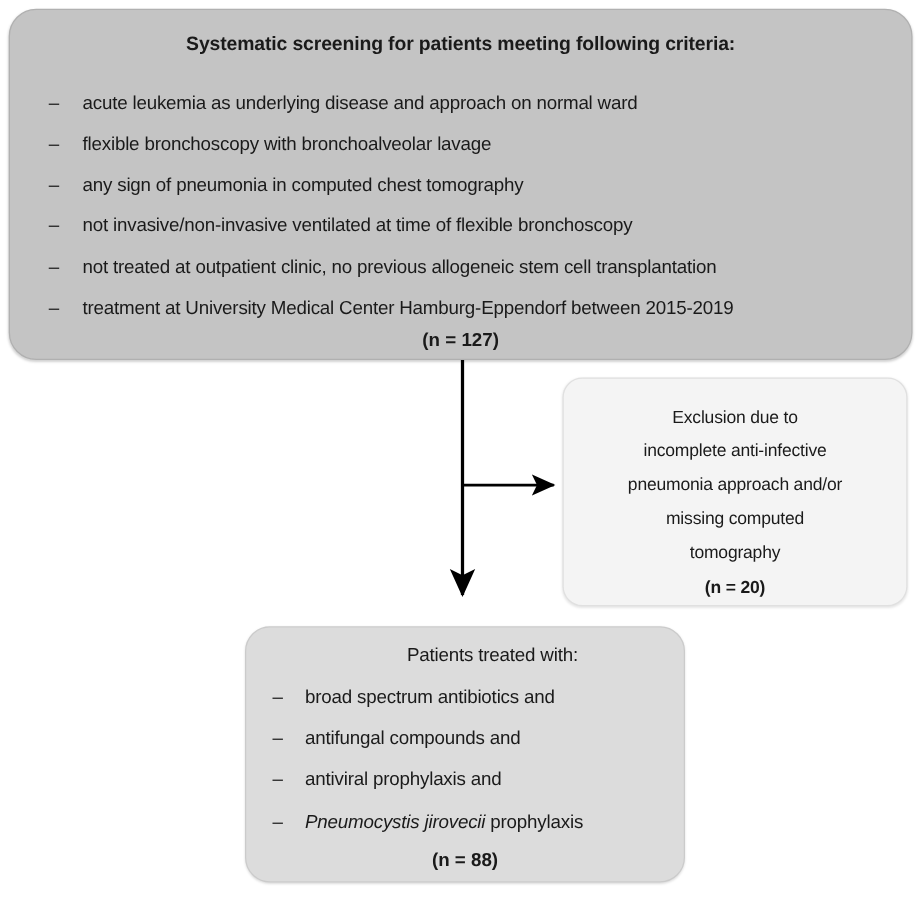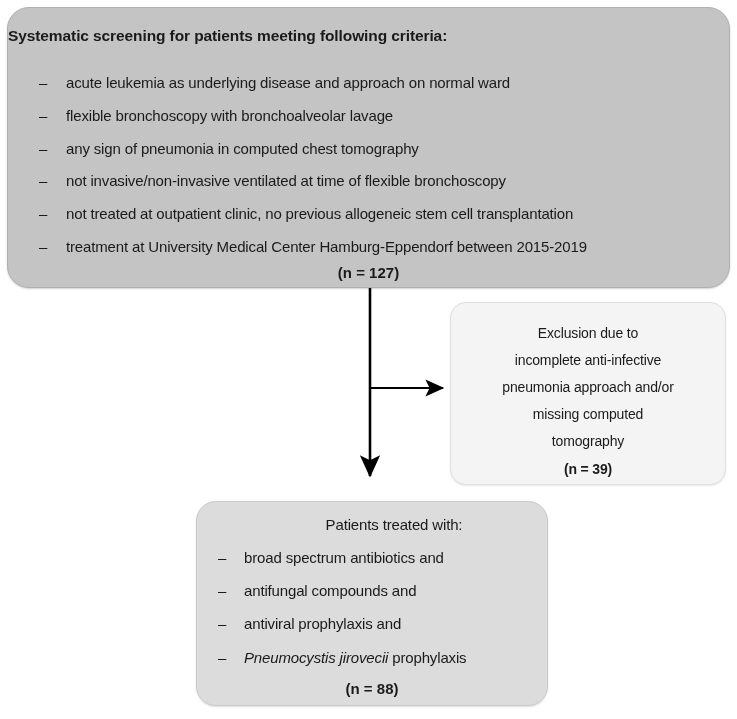--- a/index.html
+++ b/index.html
@@ -62,21 +62,21 @@
     border-radius: 20px;
     box-shadow: 0 1px 2px rgba(0,0,0,0.14);
   }
 
   
   .screening-title {
     position: absolute;
     left: 0;
     right: 0;
     top: 19px;
-    text-align: left;
+    text-align: center;
     font-size: 15.5px;
     font-weight: bold;
     letter-spacing: -0.1px;
   }
 
   .screening-list {
     position: absolute;
     left: 31px;
     top: 66px;
     right: 16px;
@@ -215,21 +215,21 @@
     <div class="screening-n">(n = 127)</div>
   </div>
 
   <div class="box box-exclusion">
     <div class="exclusion-lines">
       <div class="ln">Exclusion due to</div>
       <div class="ln">incomplete anti-infective</div>
       <div class="ln">pneumonia approach and/or</div>
       <div class="ln">missing computed</div>
       <div class="ln">tomography</div>
-      <div class="ln n">(n = 39)</div>
+      <div class="ln n">(n = 20)</div>
     </div>
   </div>
 
   <div class="box box-treated">
     <div class="treated-title">Patients treated with:</div>
 
     <div class="treated-list">
       <div class="li">
         <span class="dash">–</span>
         <span>broad spectrum antibiotics and</span>

